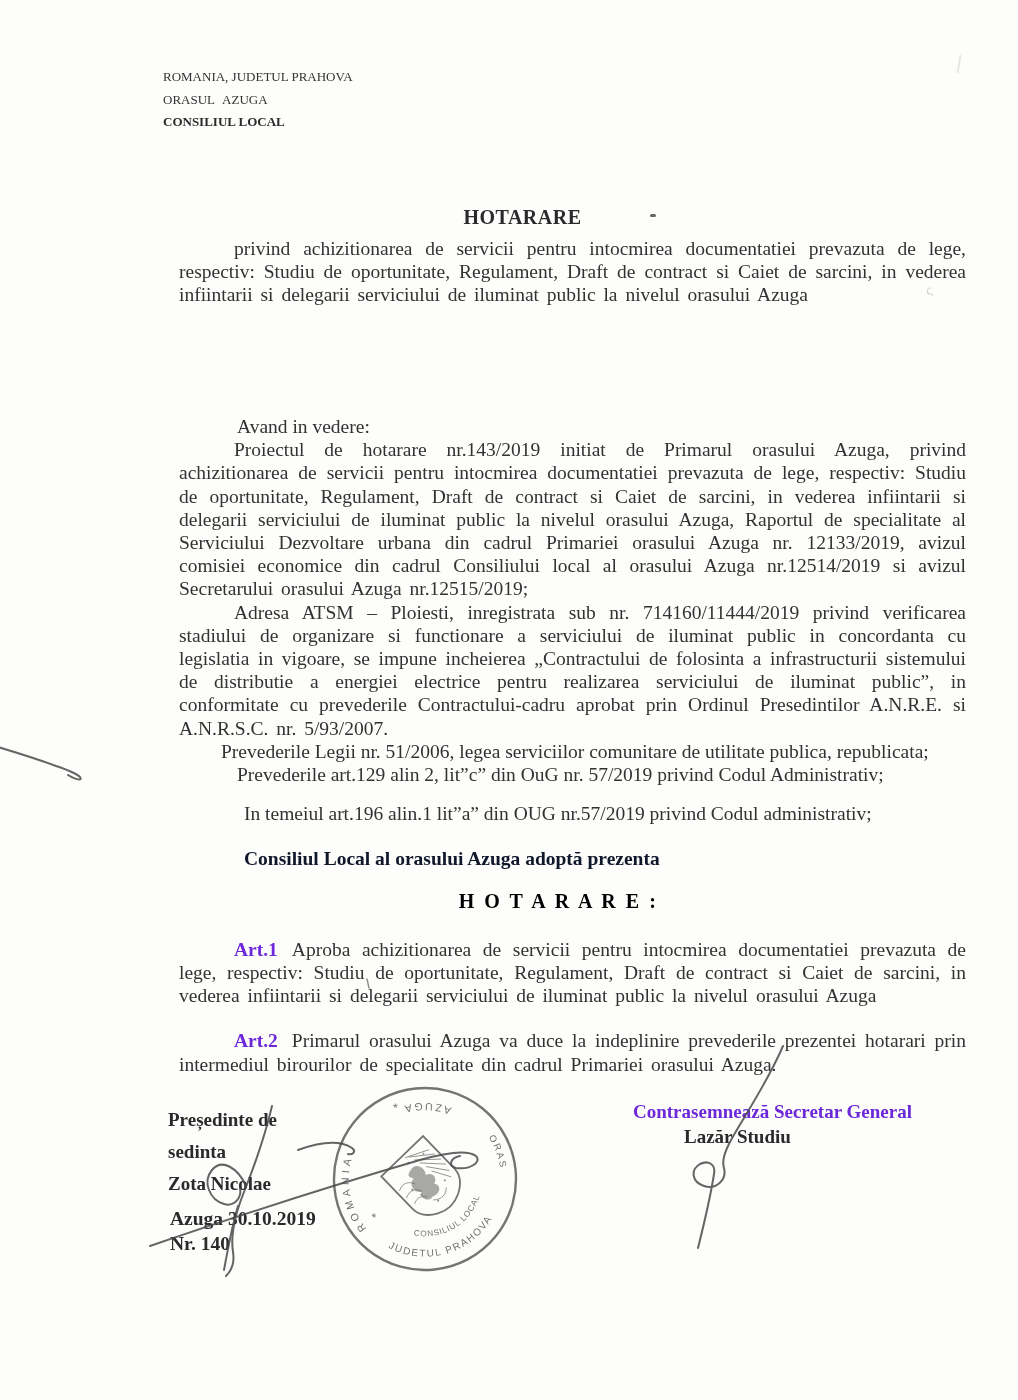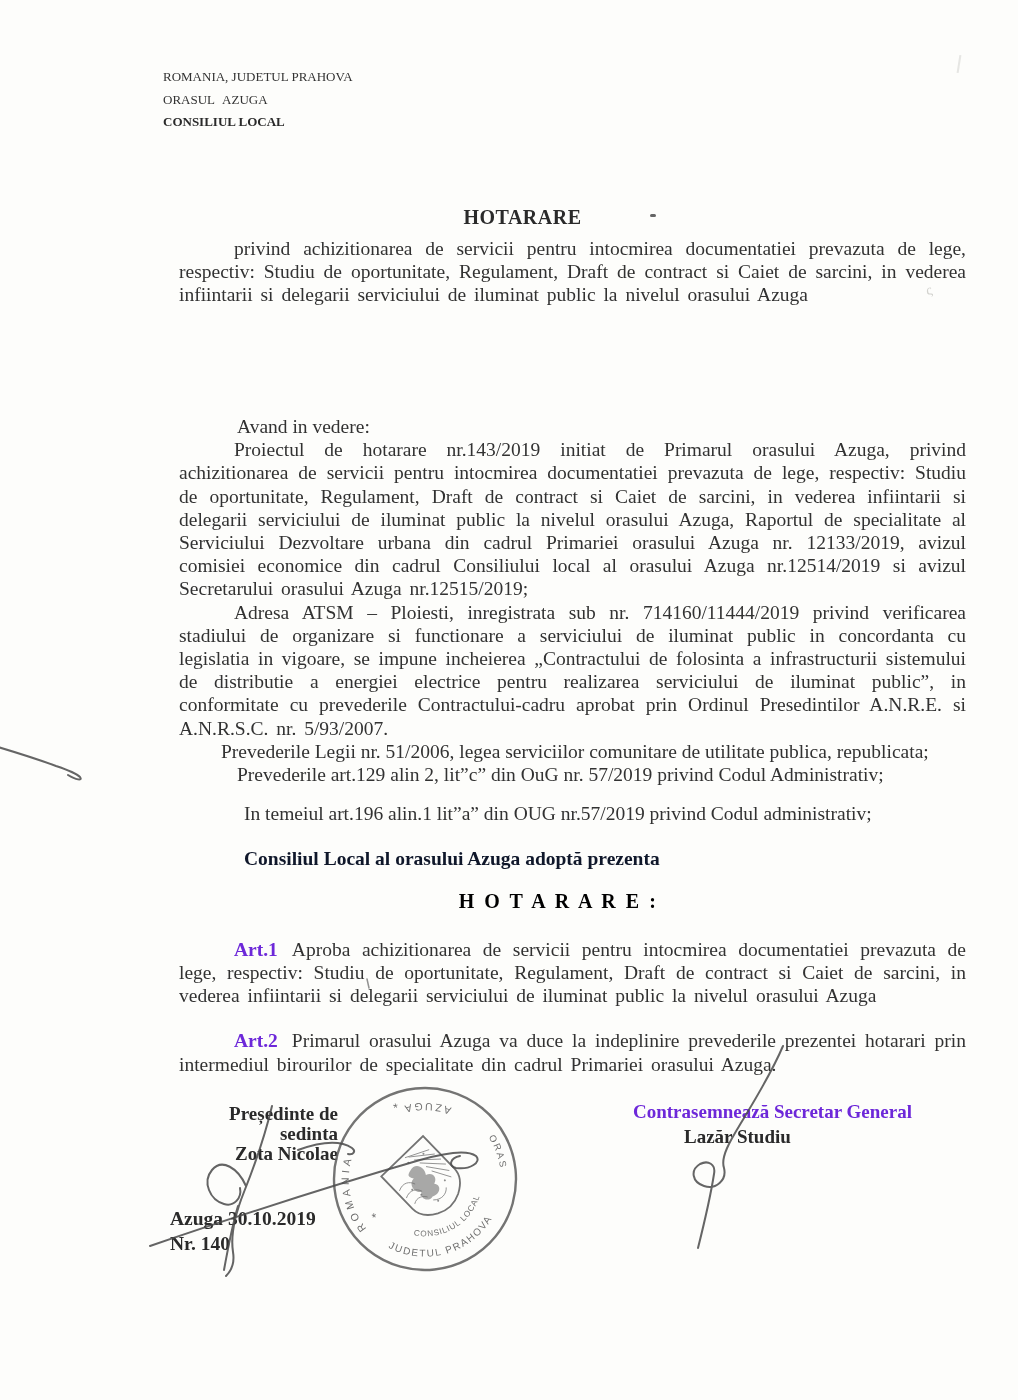--- a/index.html
+++ b/index.html
@@ -31,22 +31,22 @@
   .indent-42{padding-left:42px;}
   .indent-58{padding-left:58px;}
   .indent-65{padding-left:65px;}
   .adoption{font-weight:bold;margin-top:22px;padding-left:65px;color:#0f172a;}
   .decision-heading{
     margin-top:19px;text-align:center;font-weight:bold;font-size:20px;
     letter-spacing:2.5px;transform:translateX(-14px);color:#000000;
   }
   .article{margin-top:25px;}
   .article .art-label{font-weight:bold;color:#6d28d9;margin-right:14px;}
-  .sig-left{top:1104px;left:168px;width:170px;text-align:right;
-    font-weight:bold;font-size:19px;line-height:20px;color:#2a2a2a;}
+  .sig-left{top:1104px;left:168px;width:170px;text-align:left;
+    font-weight:bold;font-size:19px;line-height:32px;color:#2a2a2a;}
   .sig-right-role{top:1101px;left:633px;font-weight:bold;font-size:19px;color:#6d28d9;}
   .sig-right-name{top:1126px;left:684px;font-weight:bold;font-size:19px;color:#2a2a2a;}
   .footer-block{top:1206px;left:170px;font-weight:bold;font-size:19.5px;line-height:25px;color:#2a2a2a;}
   .title-dot{top:214px;left:650px;width:6px;height:3px;background:#4a4a4a;border-radius:2px;opacity:.85;}
   .pencil-mark{top:282px;left:926px;font-size:15px;color:#c9c9c4;transform:rotate(-15deg);opacity:.8;}
   .faint-line{top:55px;left:958px;width:2px;height:18px;background:#dcdcd8;transform:rotate(9deg);opacity:.7;}
   .ink-overlay{top:0;left:0;pointer-events:none;}
   .stamp-wrap{top:1082px;left:318px;}
 </style>
 </head>

